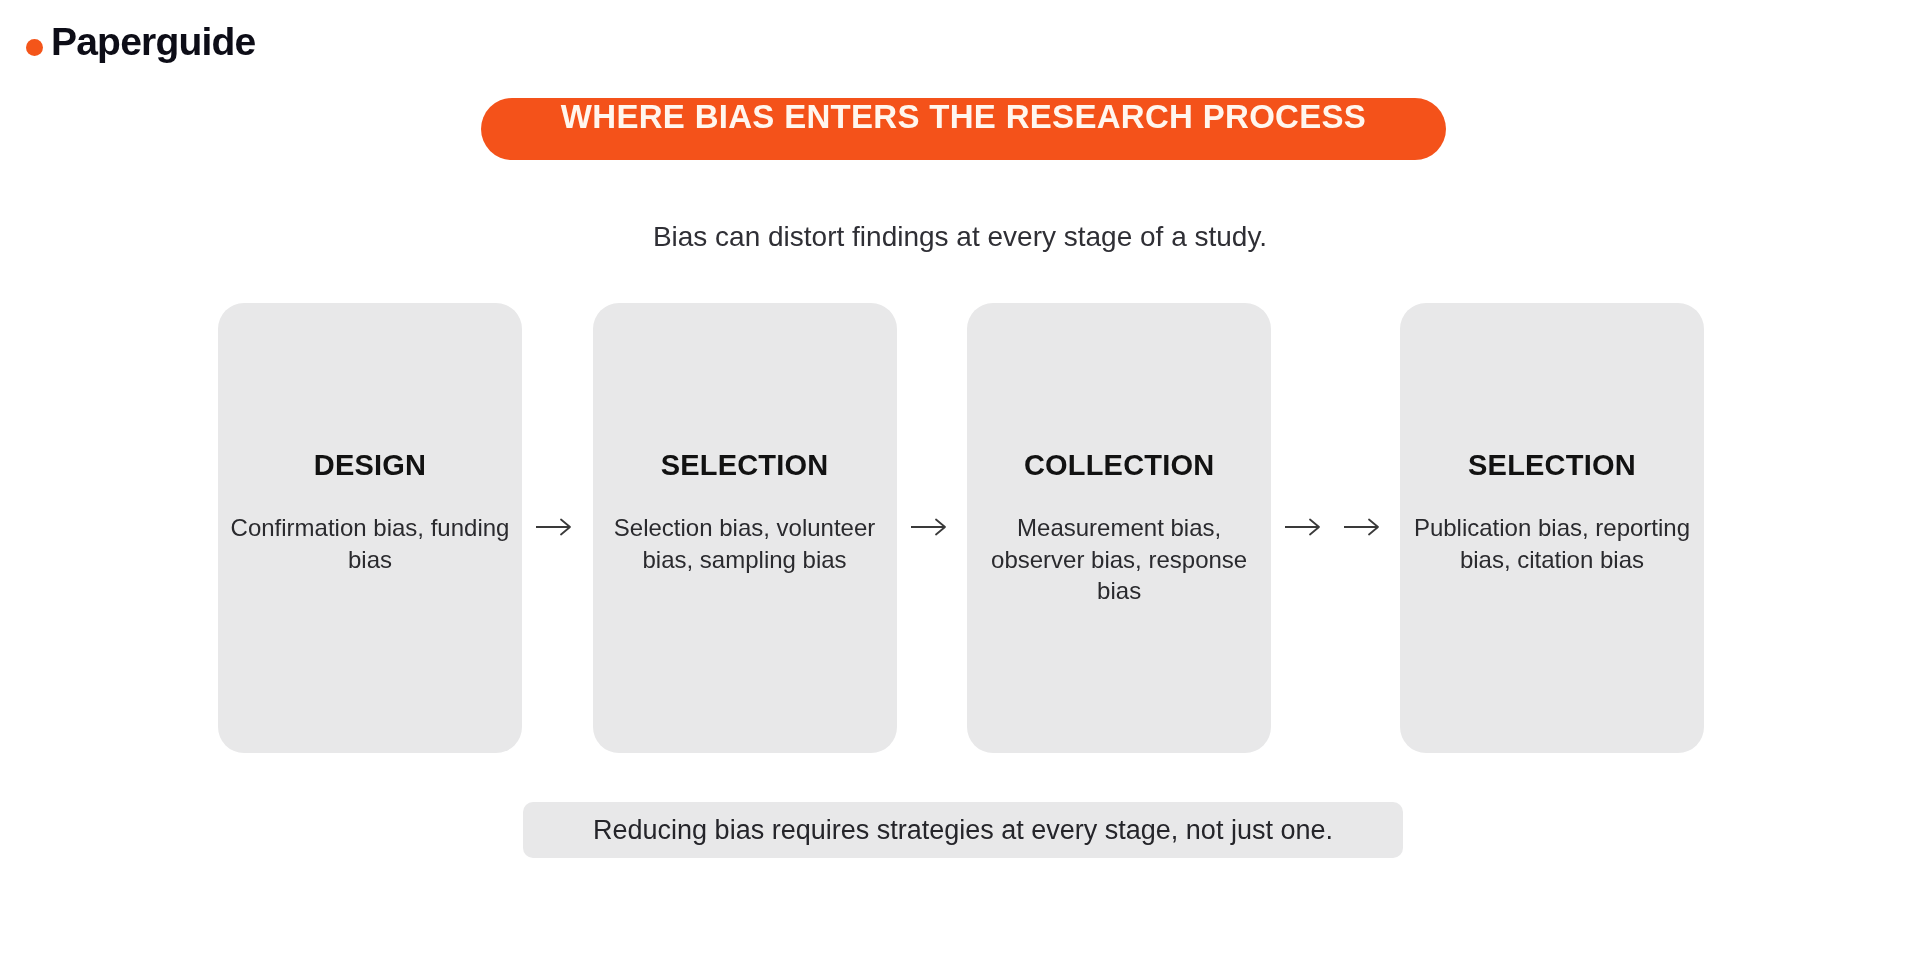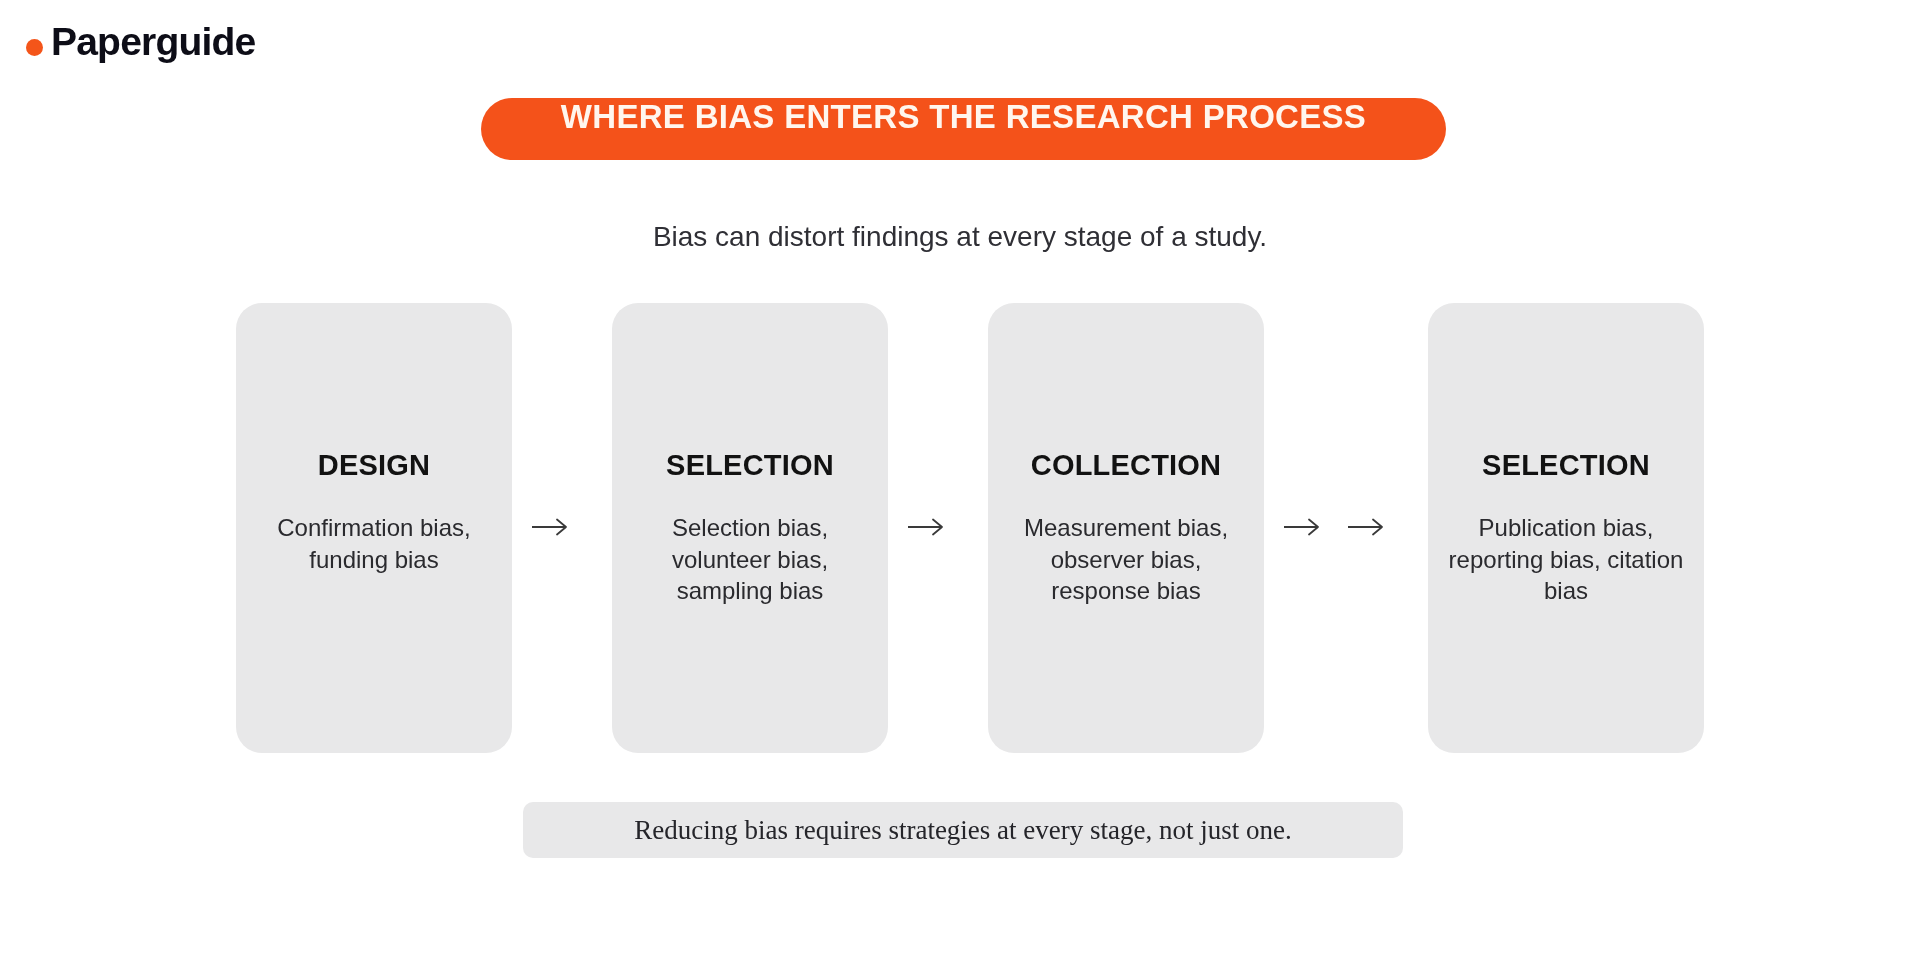--- a/index.html
+++ b/index.html
@@ -80,31 +80,30 @@
     position: absolute;
     left: 218px;
     top: 303px;
     width: 1486px;
     height: 450px;
     display: flex;
     align-items: stretch;
     justify-content: space-between;
   }
   .stage-card {
-    width: 276px;
+    width: 304px;
     background: #E8E8E9;
     border-radius: 26px;
     box-sizing: border-box;
     display: flex;
     flex-direction: column;
     align-items: center;
     justify-content: flex-start;
     padding: 0 12px;
     flex: 0 0 auto;
-    margin-left: 18px;
   }
   .stage-title {
     margin-top: 146px;
     font-size: 29px;
     font-weight: 700;
     color: #121212;
     letter-spacing: 0.2px;
     text-align: center;
   }
   .stage-desc {
@@ -138,21 +137,20 @@
     display: flex;
     align-items: center;
     justify-content: center;
     box-sizing: border-box;
   }
   .footer-note-text {
     font-size: 27px;
     color: #25252a;
     font-weight: 400;
     white-space: nowrap;
-    font-family: Liberation Serif, serif;
   }
 </style>
 </head>
 <body>
 
 <div class="logo">
   <span class="logo-dot"></span>
   <span class="logo-text">Paperguide</span>
 </div>
 

